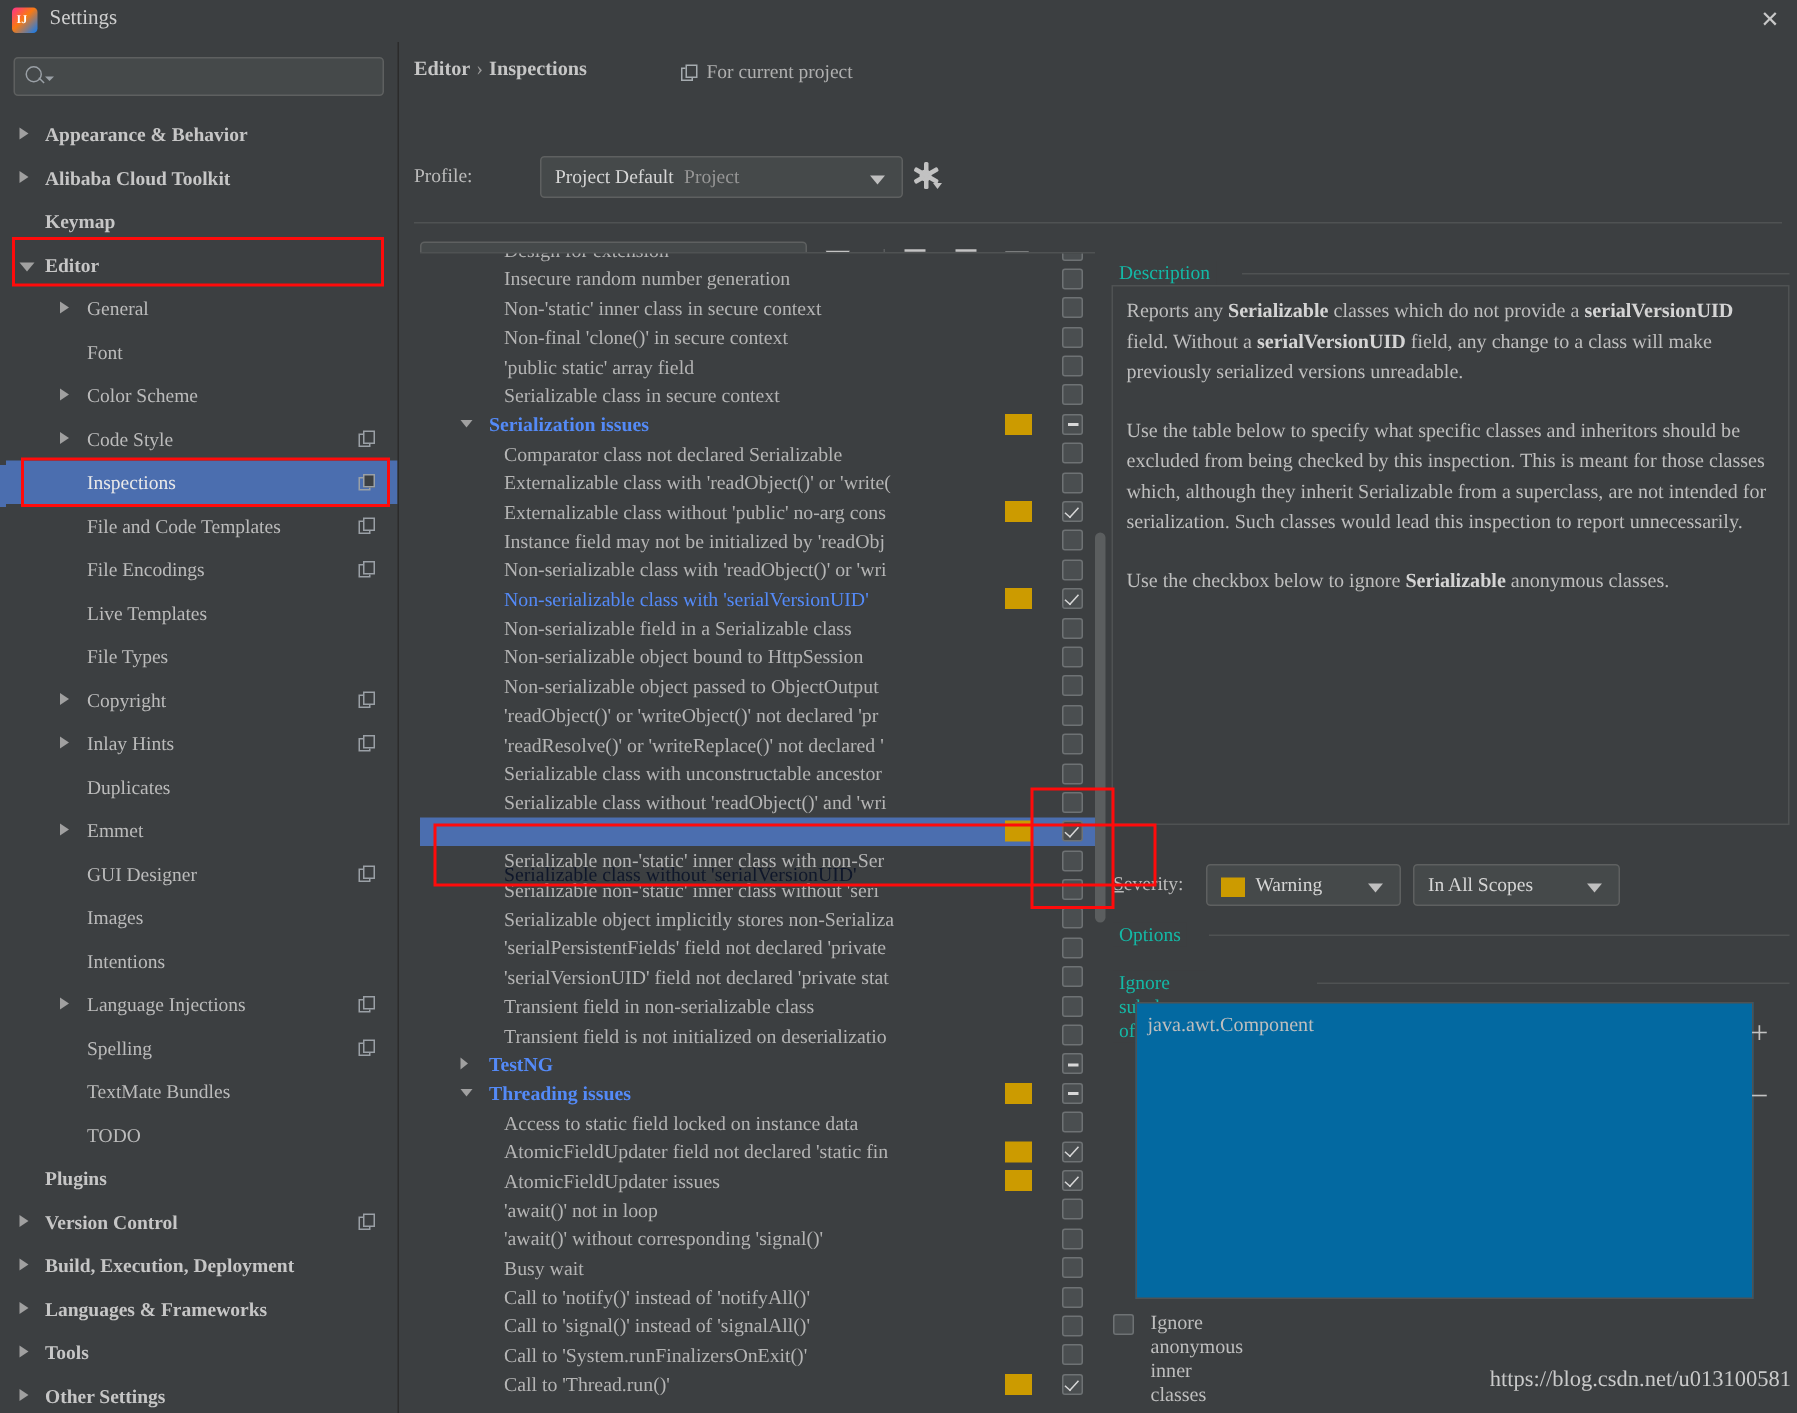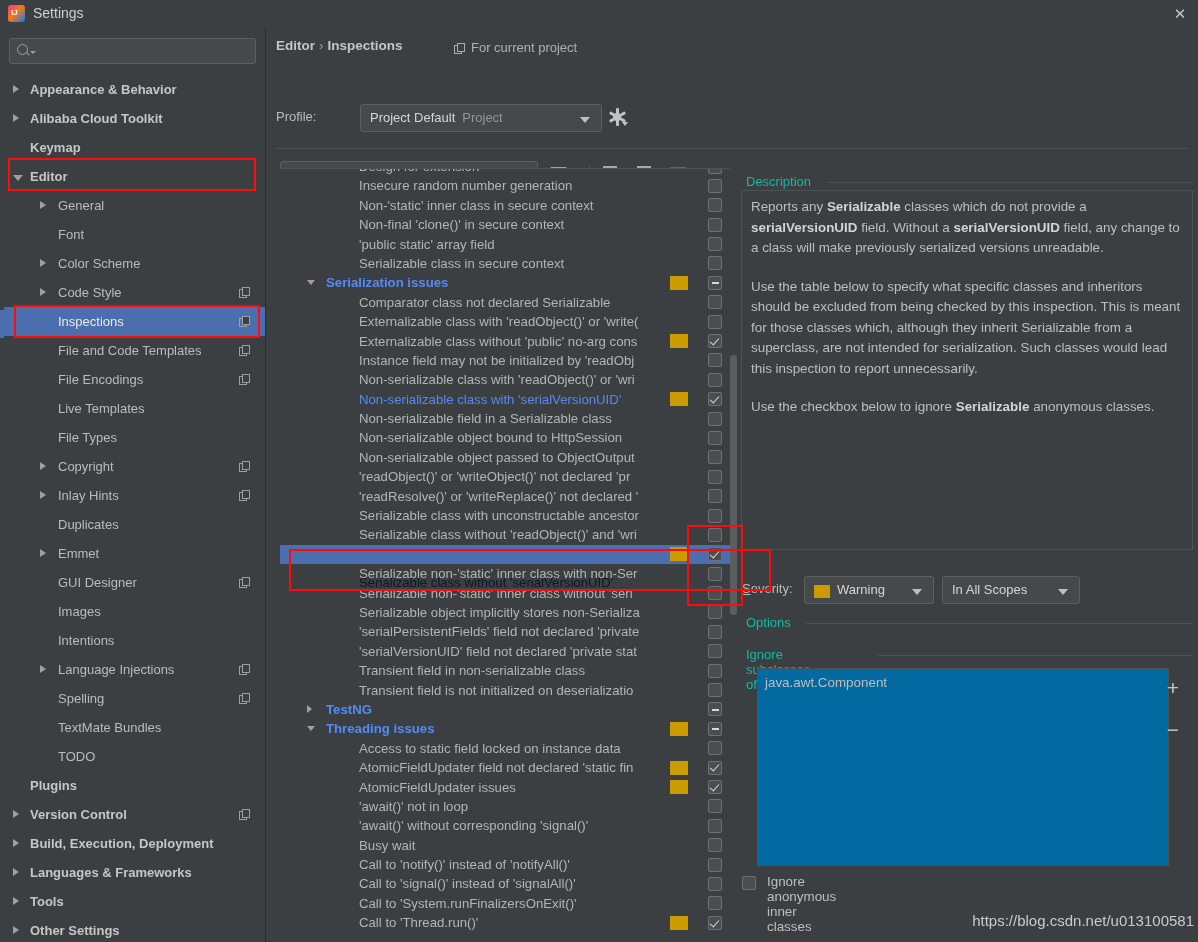--- a/index.html
+++ b/index.html
@@ -4,21 +4,21 @@
 <style>
   html,body{margin:0;padding:0;}
   body{
     width:1198px;height:942px;overflow:hidden;
     background:#3C3F41;
     font-family:"Liberation Sans","DejaVu Sans",sans-serif;
     font-size:13px;
     color:#BBBBBB;
     -webkit-font-smoothing:antialiased;
   }
-  .app{position:relative;width:1198px;height:862px;}
+  .app{position:relative;width:1198px;height:862px;font-family:Liberation Serif, serif;}
 
   
   .titlebar{position:absolute;left:0;top:0;width:1198px;height:28px;background:#3C3F41;}
   .titlebar .logo{position:absolute;left:8px;top:5px;width:17px;height:17px;border-radius:3px;
       background:linear-gradient(135deg,#FF318C 0%,#F97A12 45%,#087CFA 100%);}
   .titlebar .logo::after{content:"IJ";position:absolute;left:3px;top:2px;font-size:8px;
       font-weight:bold;color:#fff;line-height:12px;}
   .titlebar .ttl{position:absolute;left:33px;top:5px;font-size:14px;color:#CFCFCF;}
   .titlebar .close{position:absolute;right:6px;top:3px;width:24px;height:22px;
       text-align:center;line-height:22px;font-size:15px;color:#C8C8C8;cursor:pointer;}
@@ -97,21 +97,21 @@
   
   .listpane{position:absolute;left:280px;top:168px;width:450px;height:774px;
       background:#3C3F41;border-top:1px solid #4F5253;overflow:hidden;}
   .ilist{position:absolute;left:0;top:-12px;width:450px;}
   .irow{position:relative;height:19.4px;line-height:19.4px;white-space:nowrap;font-size:13.2px;cursor:pointer;}
   .irow .iarrow{position:absolute;left:27px;top:6.5px;width:0;height:0;
       border-left:4.5px solid transparent;border-right:4.5px solid transparent;border-top:5.5px solid #A0A0A0;}
   .irow.grp .ilbl{left:46px;font-weight:bold;color:#548AF7;}
   .irow.grp.collapsed .iarrow{border-left:5.5px solid #A0A0A0;border-top:4.5px solid transparent;
       border-bottom:4.5px solid transparent;border-right:0;top:5.5px;}
-  .irow .ilbl{position:absolute;left:79px;top:0;color:#B4B4B4;}
+  .irow .ilbl{position:absolute;left:56px;top:0;color:#B4B4B4;}
   .irow.blue .ilbl{color:#548AF7;}
   .irow.sel{background:#4B6EAF;}
   .irow.sel .ilbl{color:#0f172a;margin-top:28px;}
   .sevchip{position:absolute;right:42px;top:2.5px;width:18px;height:14px;background:#CC9B00;}
   .cbx{position:absolute;right:8px;top:2.5px;width:14px;height:14px;box-sizing:border-box;
       background:#4A4E50;border:1px solid #6E7274;border-radius:2px;}
   .cbx.on::after{content:"";position:absolute;left:3.4px;top:0.8px;width:4px;height:8px;
       border:solid #D8D8D8;border-width:0 1.8px 1.8px 0;transform:rotate(42deg);}
   .cbx.part::after{content:"";position:absolute;left:2.5px;top:5.4px;width:7px;height:2px;background:#D8D8D8;}
   .vscroll{position:absolute;left:730px;top:355px;width:7px;height:260px;background:#5B5E5F;border-radius:4px;}

